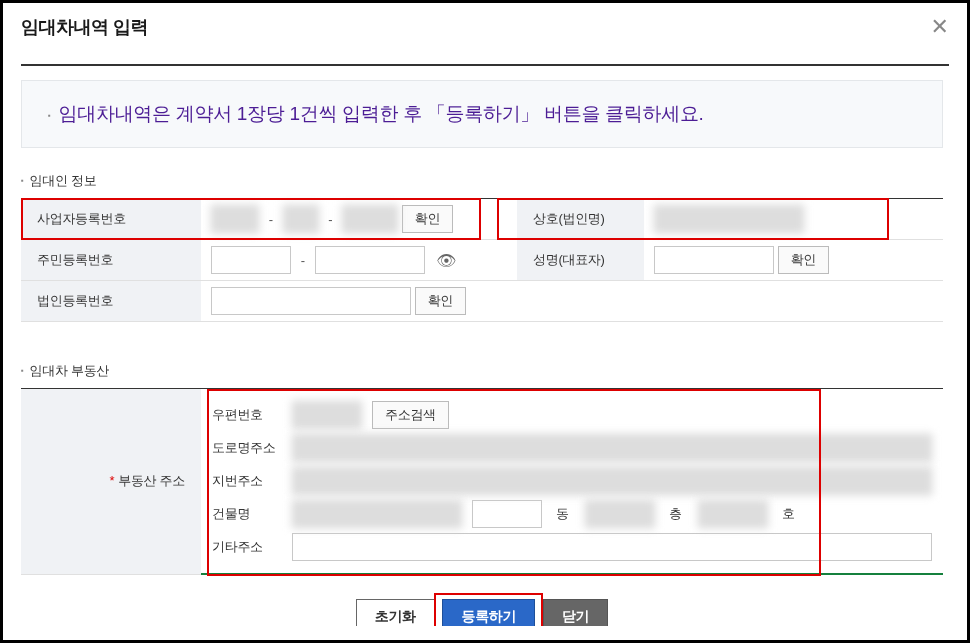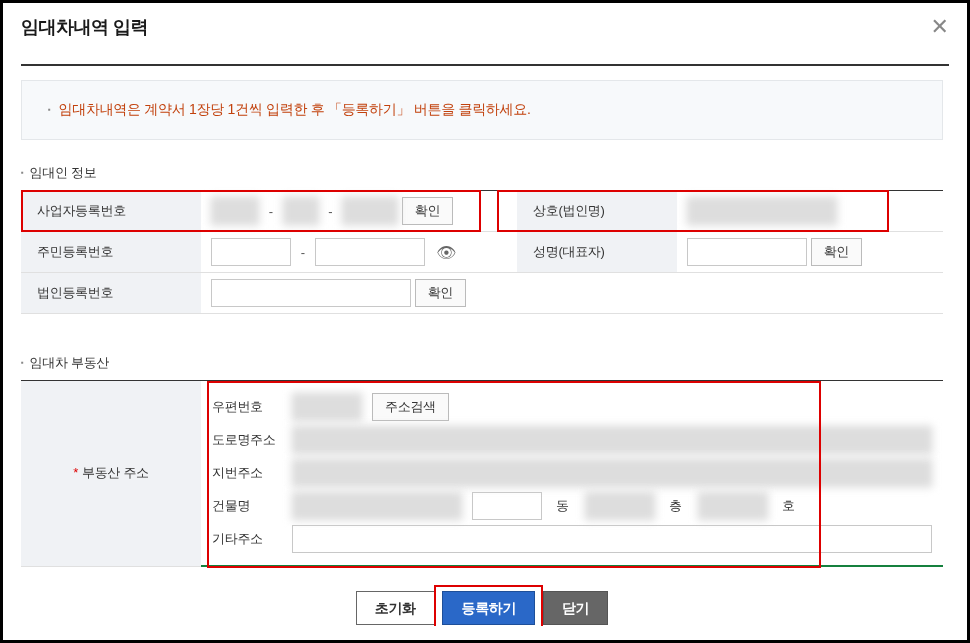--- a/index.html
+++ b/index.html
@@ -48,22 +48,22 @@
   .scroll-area::-webkit-scrollbar-track { background: #f1f1f1; }
   .scroll-area::-webkit-scrollbar-thumb { background: #bbb; }
   .notice-box {
     background: #f7f9fb;
     border: 1px solid #e4e7ea;
     padding: 20px 26px;
     margin-bottom: 24px;
   }
   .notice-box li {
     list-style: none;
-    color: #c2410c;
-    font-size: 14px;
+    color: #4c1d95;
+    font-size: 19px;
     letter-spacing: -0.3px;
   }
   .notice-box li::before {
     content: "▪";
     color: #888;
     font-size: 8px;
     margin-right: 8px;
     position: relative;
     top: -2px;
   }
@@ -139,21 +139,21 @@
     pointer-events: none;
   }
   .addr-table {
     width: 100%;
     border-collapse: collapse;
     border-top: 1px solid #333;
     margin-bottom: 20px;
   }
   .addr-table th {
     background: #f0f2f5;
-    text-align: center;
+    text-align: right;
     padding: 6px 16px;
     font-weight: normal;
     border-bottom: 1px solid #e0e0e0;
     vertical-align: middle;
     letter-spacing: -0.3px;
     width: 180px;
   }
   .addr-table td {
     padding: 8px 11px;
     border-bottom: 2px solid #15803d;
@@ -233,21 +233,21 @@
             <tr>
           <th style="width:180px">사업자등록번호</th>
           <td style="width:316px">
             <input type="text" class="blur2" style="width: 48px;" value="">
             <span class="dash">-</span>
             <input type="text" class="blur2" style="width: 36px;" value="">
             <span class="dash">-</span>
             <input type="text" class="blur2" style="width: 56px;" value="">
             <button class="btn-small">확인</button>
           </td>
-          <th style="width:160px">상호(법인명)</th>
+          <th style="width:127px">상호(법인명)</th>
           <td>
             <input type="text" class="blur2" style="width: 150px;" value="">
           </td>
         </tr>
         <tr>
           <th>주민등록번호</th>
           <td>
             <input type="text" style="width: 80px;" value="">
             <span class="dash">-</span>
             <input type="text" style="width: 110px;" value="">

